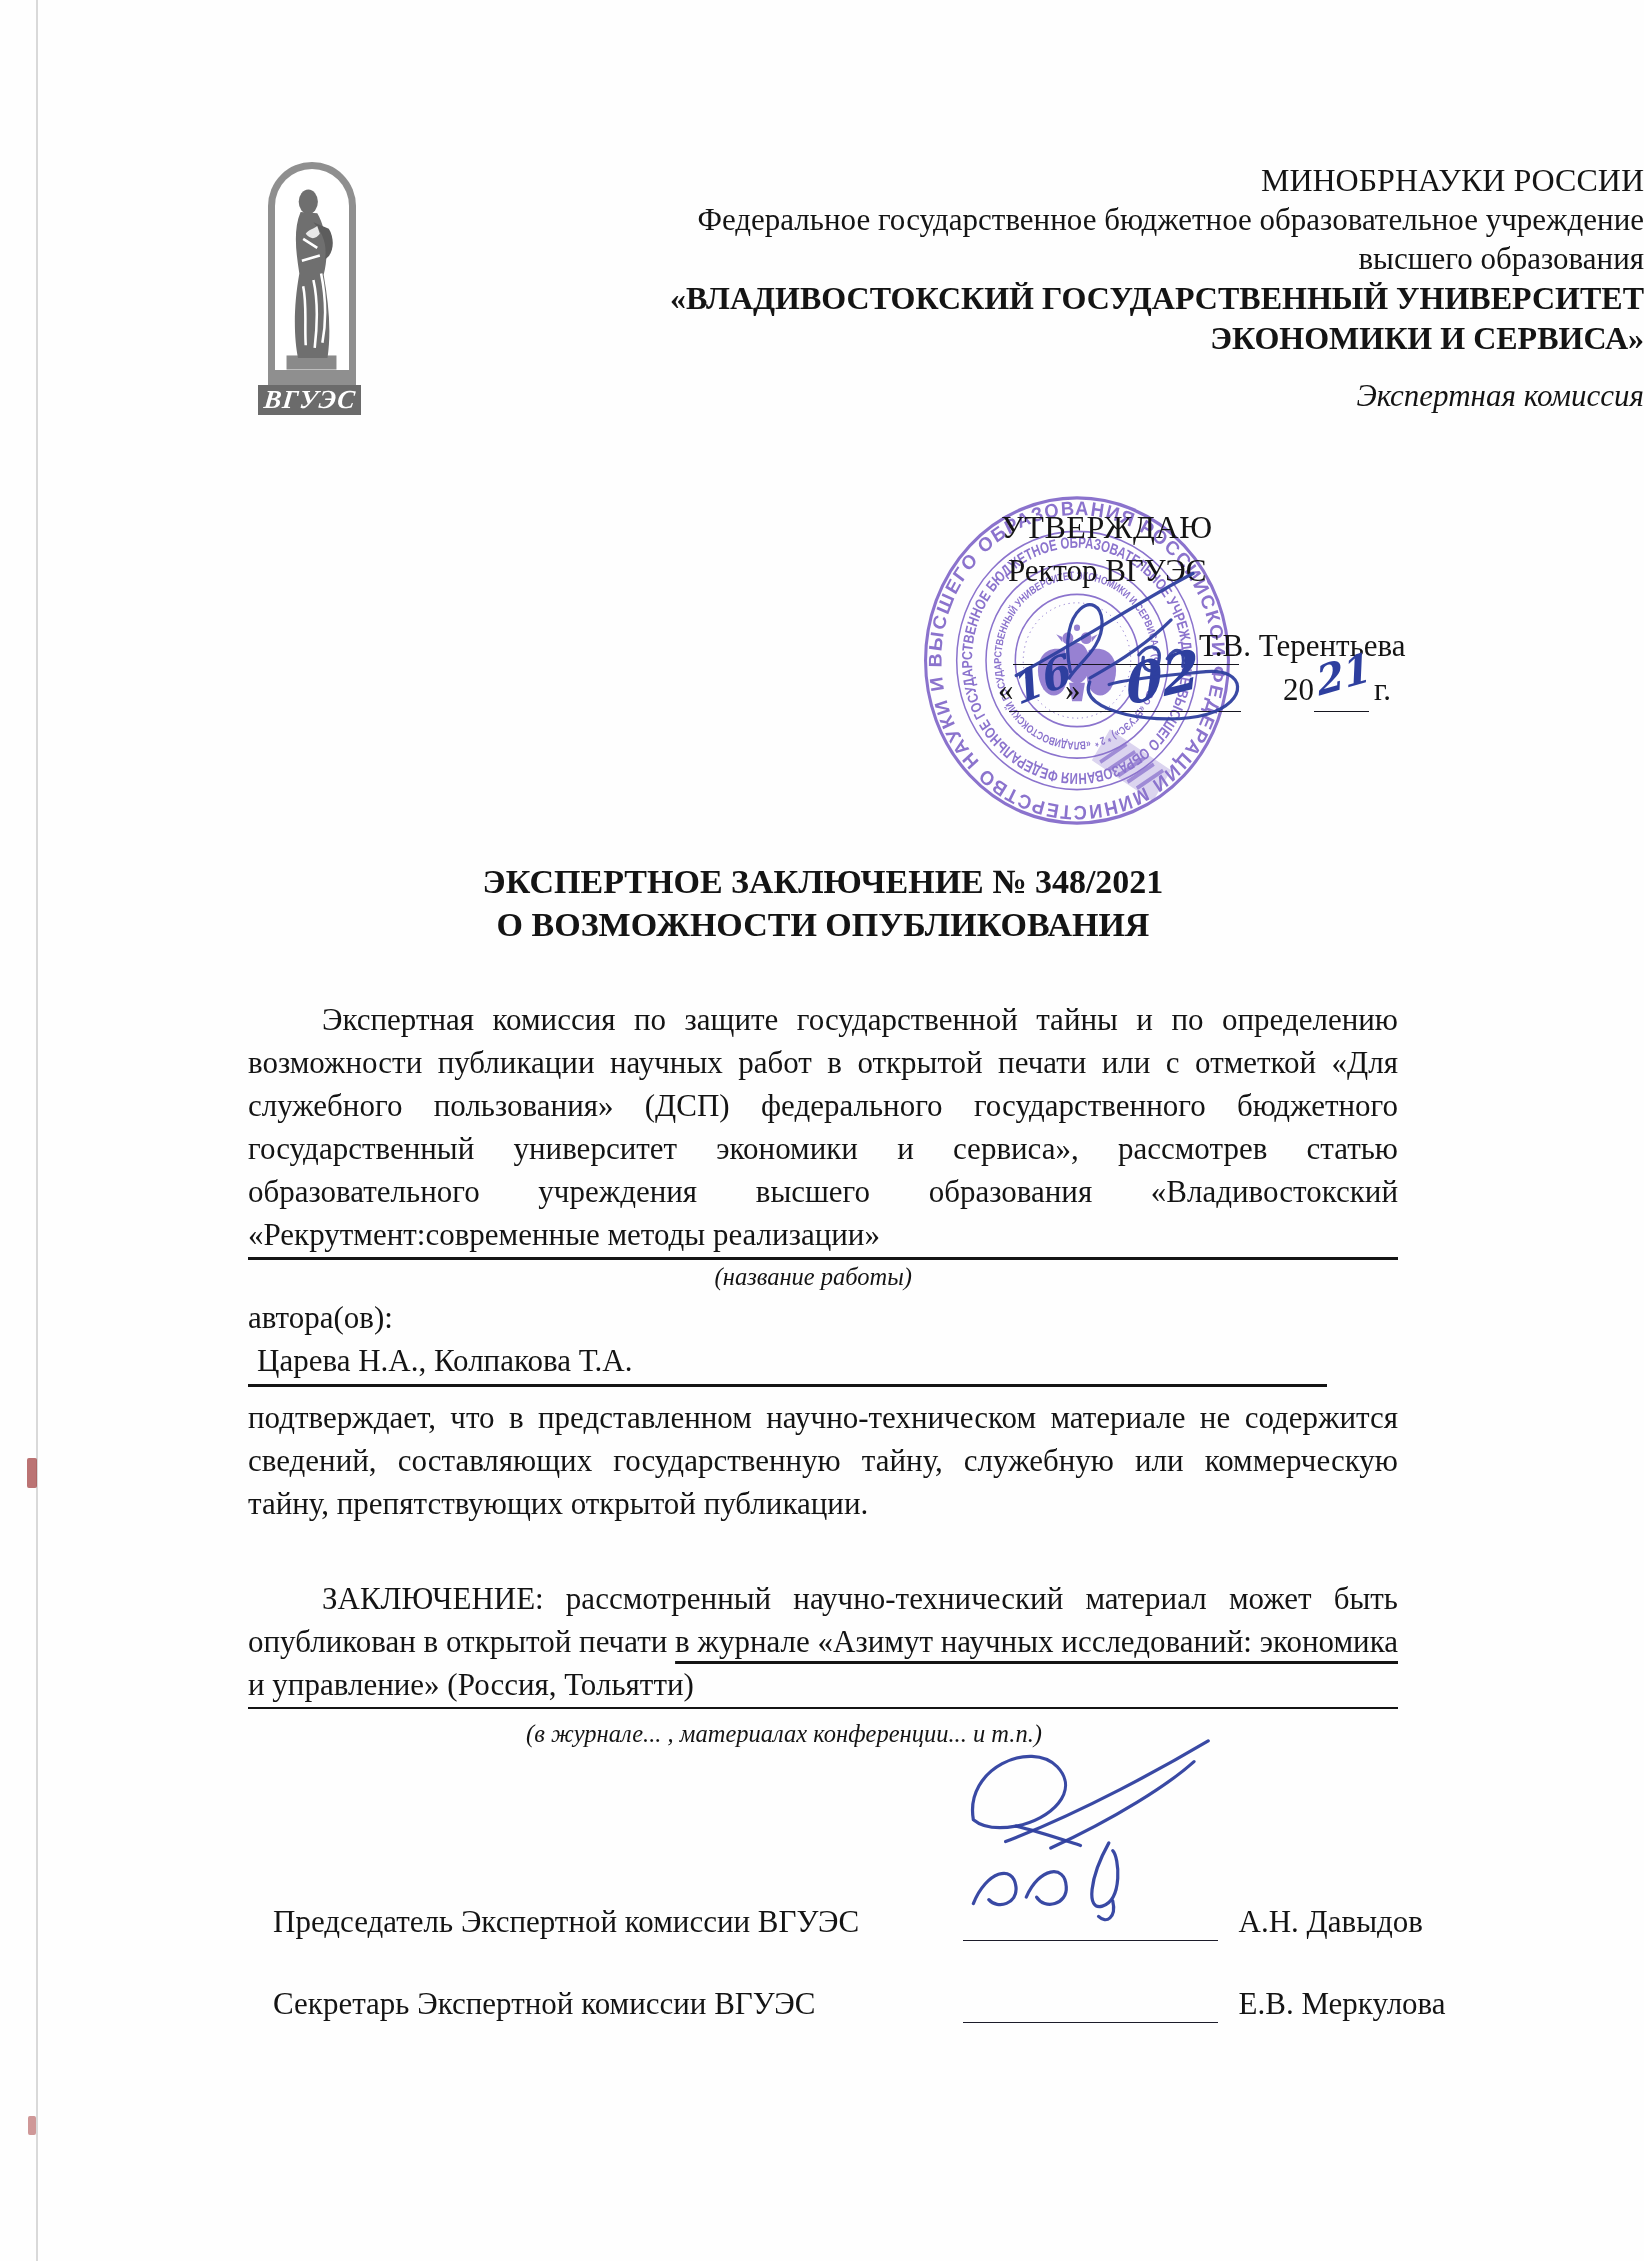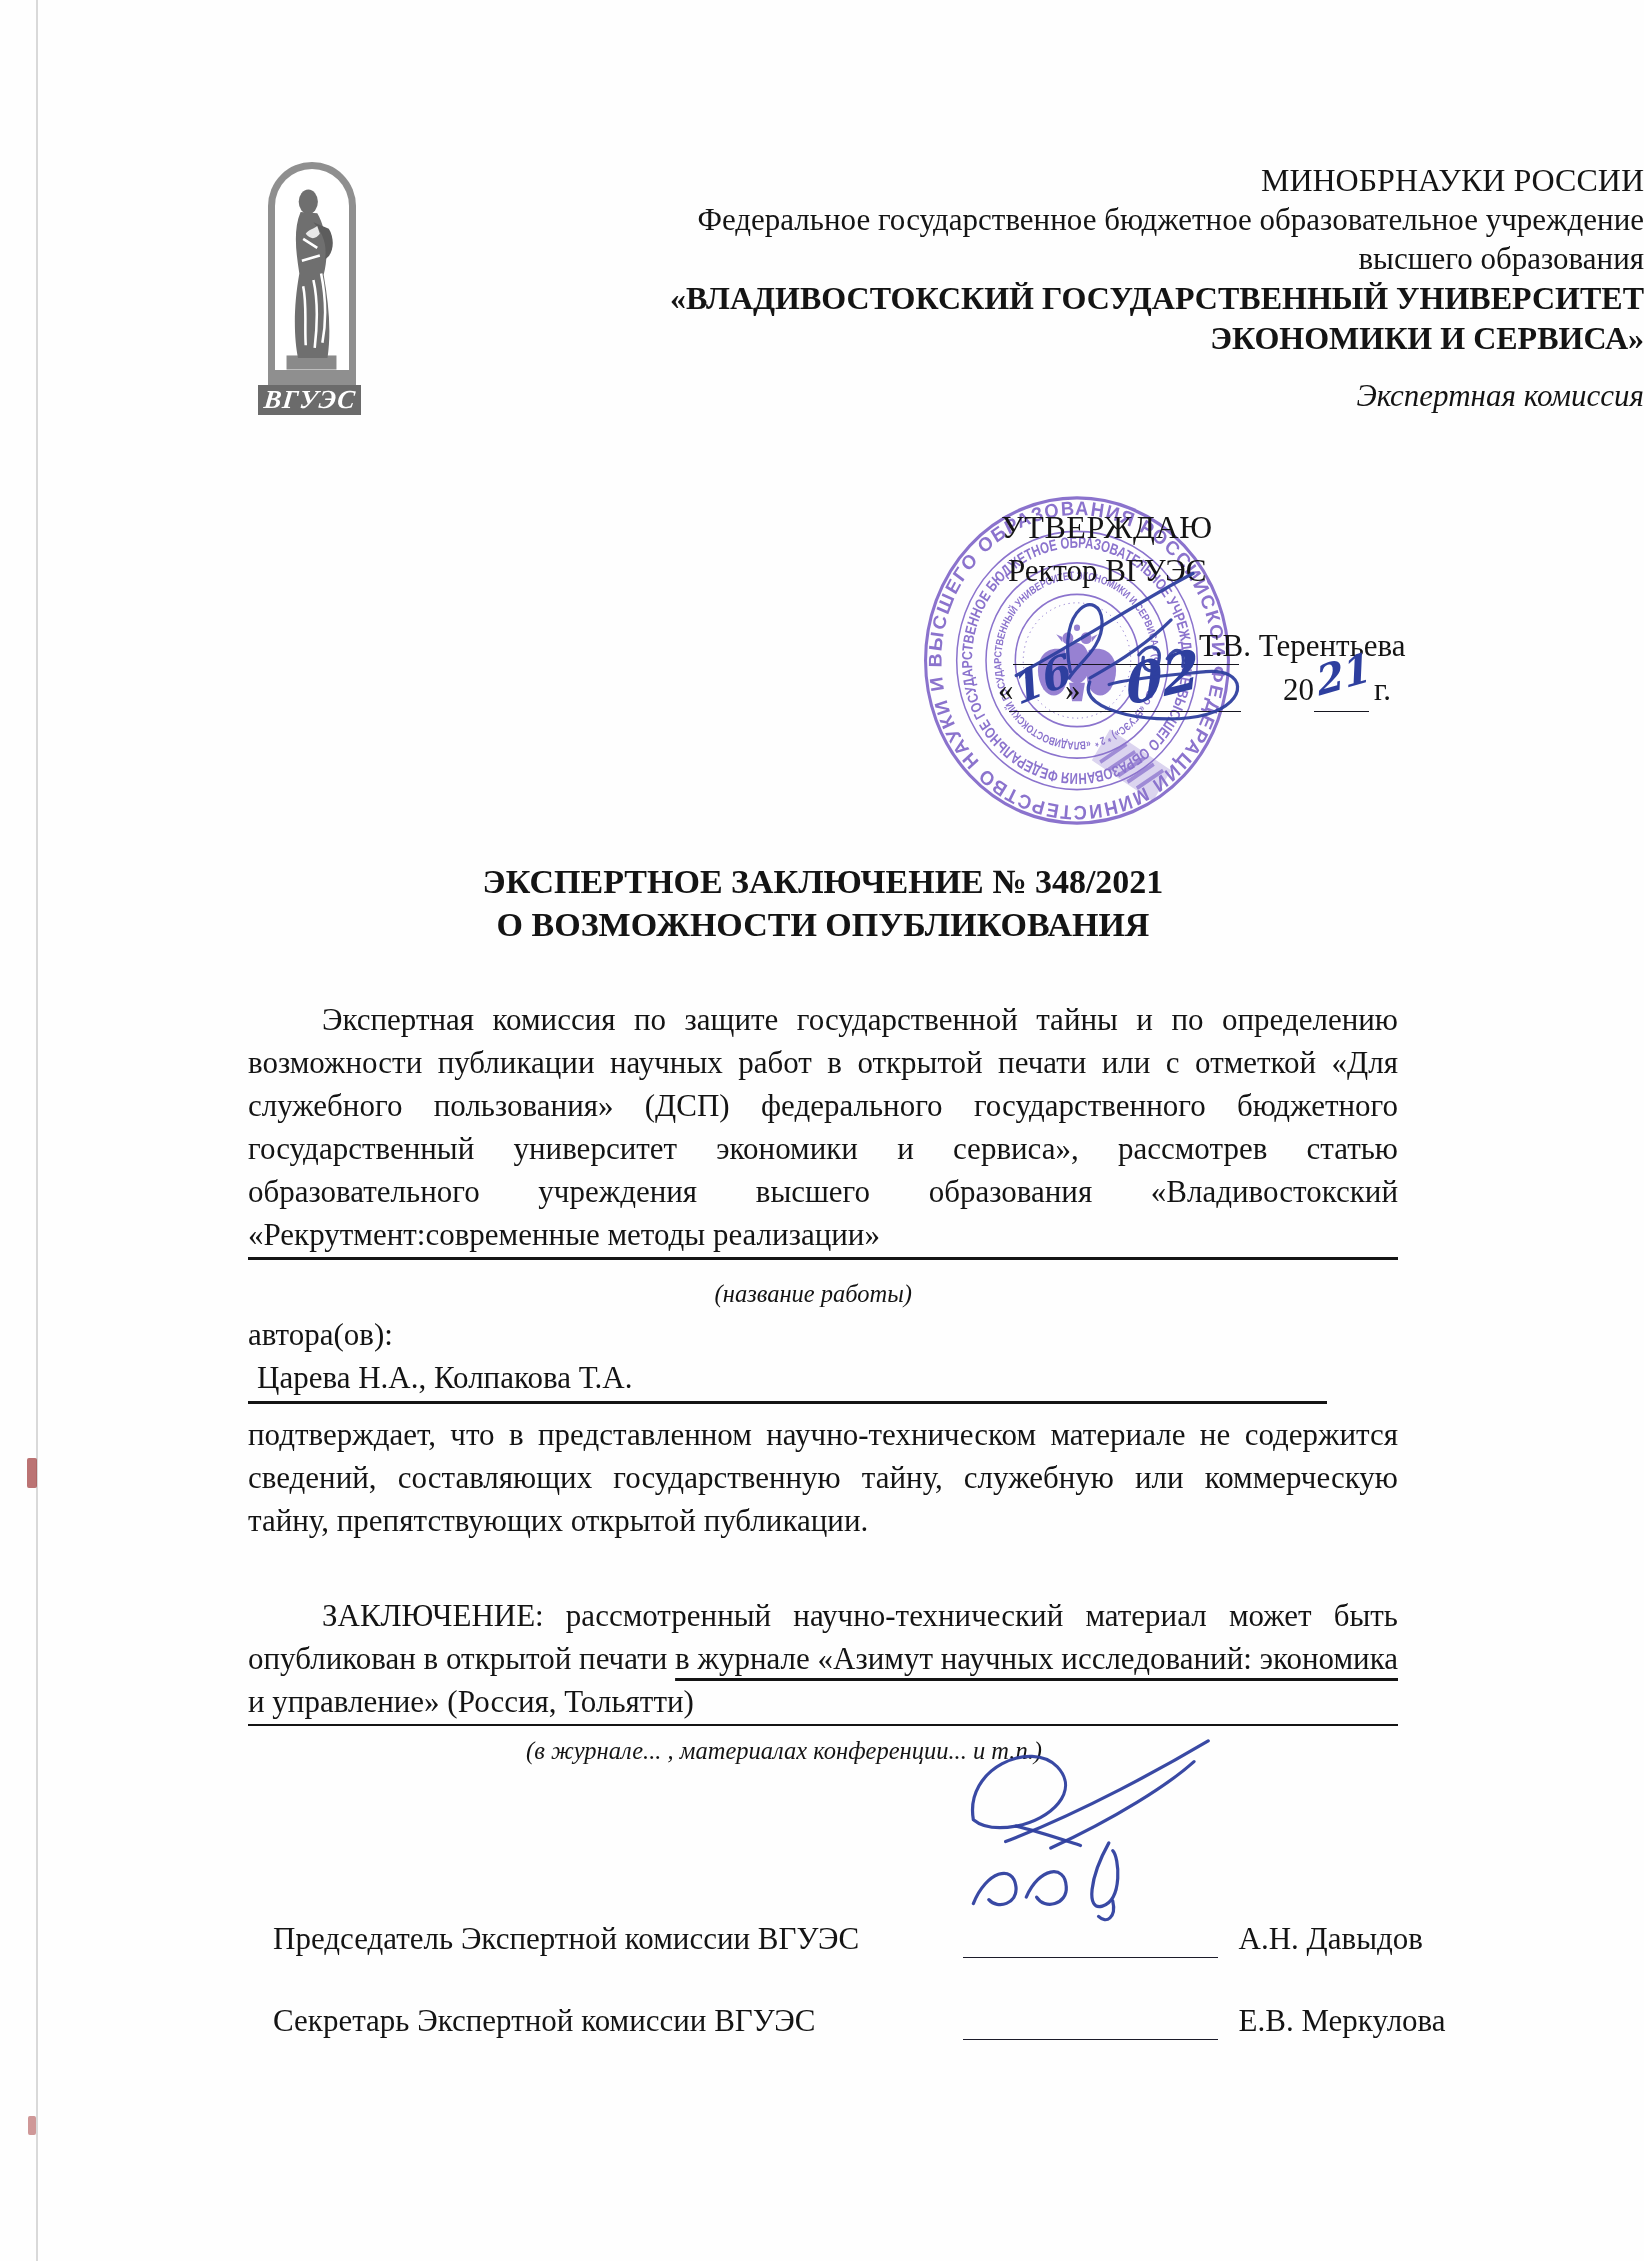--- a/index.html
+++ b/index.html
@@ -40,21 +40,21 @@
   .spacer-approval{height:445px;}
   .doc-title{ text-align:center; font-weight:bold; font-size:34px; line-height:43px;}
   .para{margin-top:52px;}
   .line{font-size:31px; line-height:43px; text-align:justify; text-align-last:justify;
     white-space:nowrap;}
   .line.last{text-align-last:left;}
   .line.indent{padding-left:74px;}
   .rule-line{border-bottom:3.2px solid var(--text); padding-bottom:3.9px; line-height:36px;
     font-size:31px; margin-top:3.9px;}
   .rule-line.thin{border-bottom-width:2.6px;}
-  .caption{font-style:italic; font-size:24.5px; line-height:31px; text-align:center; margin-top:18px;}
+  .caption{font-style:italic; font-size:24.5px; line-height:31px; text-align:center; margin-top:1px;}
   .caption.c1{transform:translateX(-9.7px);}
   .caption.c2{transform:translateX(-39px); margin-top:9px;}
   .authors-row{display:flex; margin-top:7.7px; font-size:31px; line-height:37px;flex-direction:column;}
   .authors-row .lbl{flex:0 0 auto; padding-bottom:5.2px;}
   .authors-fill{flex:1 1 auto; margin:0 71px 0 0; border-bottom:3.2px solid var(--text);
     padding:0 0 5.2px 9px;}
   .marked{text-decoration:underline; text-decoration-thickness:2.6px; text-underline-offset:9px;}
   .para.p2{margin-top:9px;}
   .para.concl{}
   

